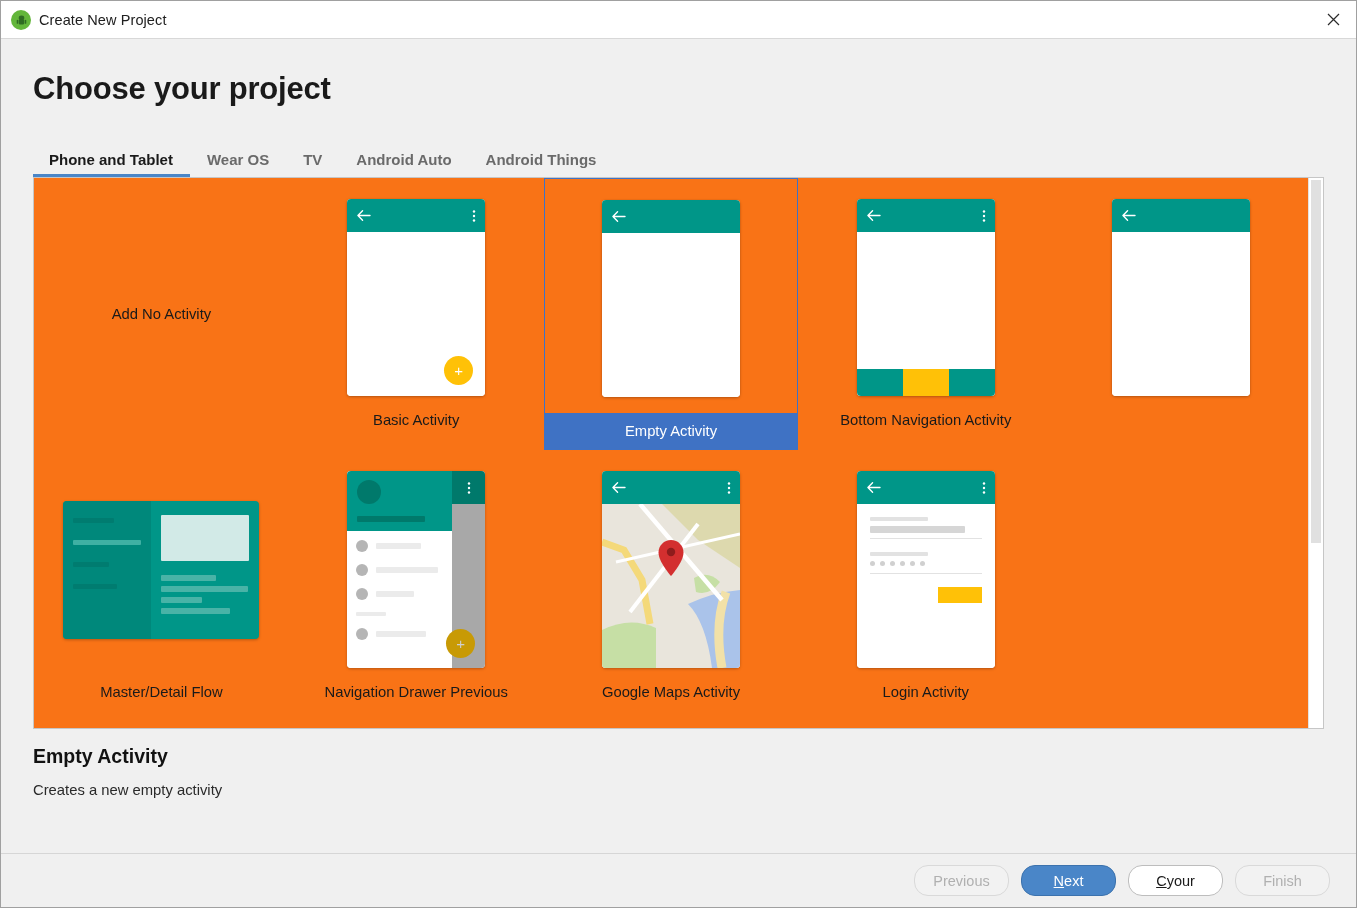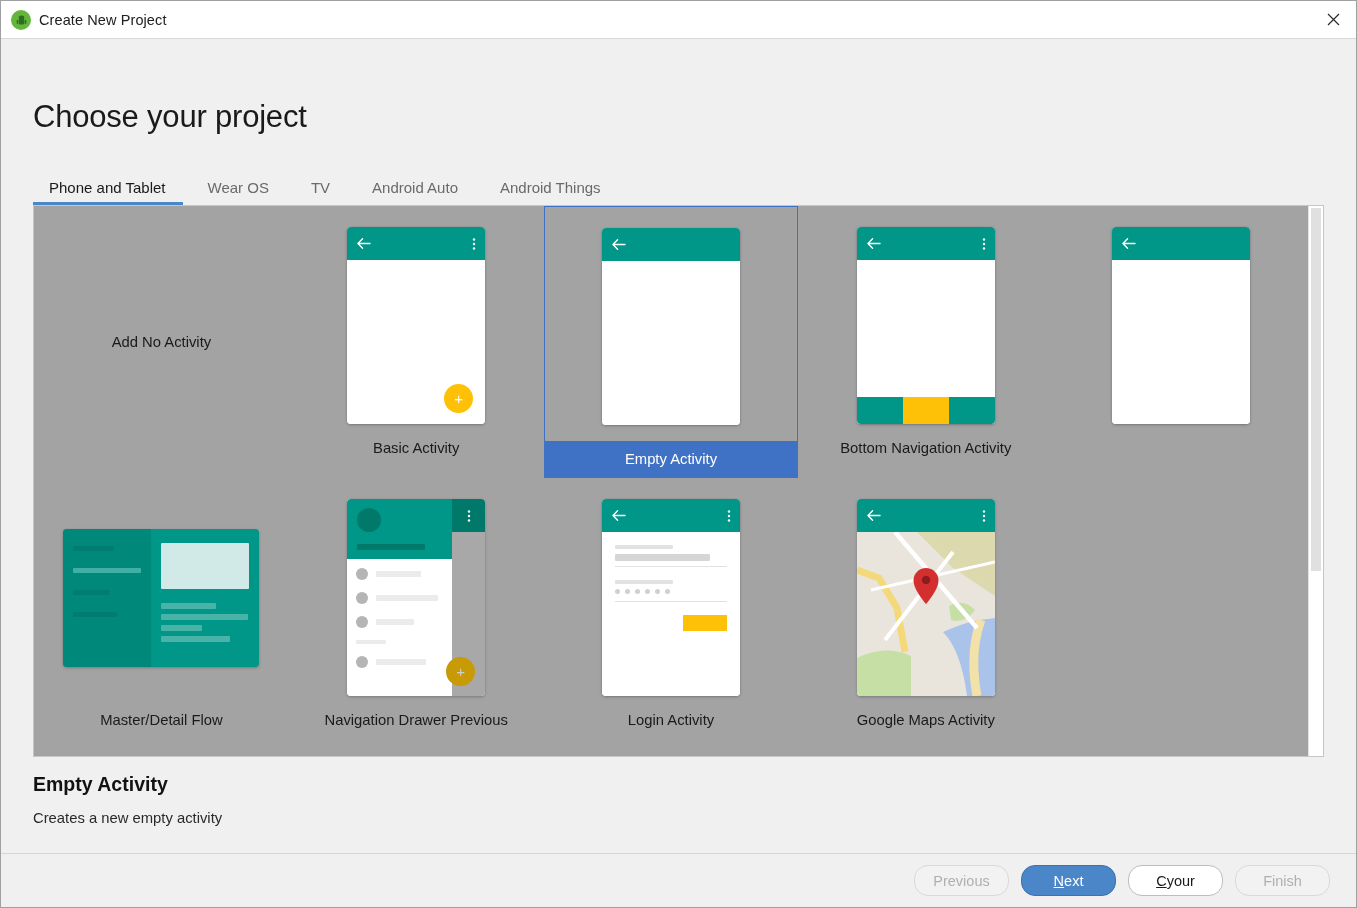--- a/index.html
+++ b/index.html
@@ -51,35 +51,35 @@
     right: 0; top: 0;
     width: 46px; height: 37px;
     display: flex; align-items: center; justify-content: center;
     cursor: pointer;
   }
   .titlebar-close svg { display:block; }
 
   
   .page-heading {
     font-size: 31px;
-    font-weight: normal;
+    font-weight: bold;
     color: #1a1a1a;
     padding: 32px 0 0 32px;
     letter-spacing: -.2px;
-    margin-top: 28px;
   }
 
   
   .tabbar {
     margin: 34px 32px 0 32px;
     display: flex;
     align-items: flex-end;
-    gap: 8px;
+    gap: 0;
     height: 36px;
     flex: 0 0 auto;
+    font-weight: bold;
   }
   .tab {
     font-size: 15px;
     color: #6a6a6a;
     padding: 0 17px 9px 17px;
     cursor: pointer;
     position: relative;
     white-space: nowrap;
   }
   .tab:first-child { padding-left: 16px; }
@@ -89,21 +89,21 @@
     position: absolute;
     left: 0; right: 0; bottom: 0;
     height: 3px;
     background: #4a86c8;
   }
 
   
   .gallery-wrap {
     margin: 0 32px;
     border: 1px solid #c6c6c6;
-    background: #a3a3a3;
+    background: #f97316;
     height: 552px;
     display: flex;
     flex: 0 0 auto;
     position: relative;
     overflow: hidden;
     justify-content: flex-end;
   }
   .gallery {
     flex: 1 1 auto;
     display: grid;
@@ -567,20 +567,56 @@
                   <span class="plus">+</span>
                 </span>
             </div>
           </div>
         </div>
         <div class="caption">Navigation Drawer Previous</div>
       </div>
 
       <div class="cell">
         <div class="thumb-area">
+          <div class="map-phone">
+            <div class="appbar">
+              <svg class="arrow" width="15" height="13" viewBox="0 0 16 14">
+                <path d="M15 7H2 M7 2 L2 7 L7 12" stroke="#fff" stroke-width="1.5" fill="none" stroke-linecap="round" stroke-linejoin="round"></path>
+              </svg>
+              <svg class="dots" width="4" height="14" viewBox="0 0 4 14">
+                <circle cx="2" cy="2.5" r="1.2" fill="#fff"></circle>
+                  <circle cx="2" cy="7" r="1.2" fill="#fff"></circle>
+                  <circle cx="2" cy="11.5" r="1.2" fill="#fff"></circle>
+              </svg>
+            </div>
+            <div class="map-area">
+              <svg width="138" height="164" viewBox="0 0 138 164" style="display:block">
+                <rect width="138" height="164" fill="#e9e5dc"></rect>
+                <path d="M60 0 L138 0 L138 64 L96 36 Z" fill="#ddd9ae"></path>
+                <path d="M0 126 Q28 112 54 124 L54 164 L0 164 Z" fill="#c6dfa5"></path>
+                <path d="M92 74 Q106 66 118 78 Q108 92 94 88 Z" fill="#c6dfa5"></path>
+                <path d="M86 100 Q104 118 110 164 L138 164 L138 86 Q112 88 86 100 Z" fill="#aac3ea"></path>
+                <path d="M0 38 L22 46 L40 76 L48 120" stroke="#f4d97a" stroke-width="7" fill="none"></path>
+                <path d="M124 88 Q112 120 120 164" stroke="#f2e1a8" stroke-width="9" fill="none"></path>
+                <path d="M38 0 L120 96" stroke="#ffffff" stroke-width="4.5" fill="none"></path>
+                <path d="M96 20 L28 108" stroke="#ffffff" stroke-width="4" fill="none"></path>
+                <path d="M14 58 L138 30" stroke="#ffffff" stroke-width="3" fill="none"></path>
+                <g>
+                  <path d="M69 36 C62 36 56.5 41.5 56.5 48.5 C56.5 58 69 72 69 72 C69 72 81.5 58 81.5 48.5 C81.5 41.5 76 36 69 36 Z" fill="#d32f2f"></path>
+                  <circle cx="69" cy="48" r="4.2" fill="#8e1c1c"></circle>
+                </g>
+              </svg>
+            </div>
+          </div>
+        </div>
+        <div class="caption">Google Maps Activity</div>
+      </div>
+
+      <div class="cell">
+        <div class="thumb-area">
           <div class="phone">
             <div class="appbar">
               <svg class="arrow" width="15" height="13" viewBox="0 0 16 14">
                 <path d="M15 7H2 M7 2 L2 7 L7 12" stroke="#fff" stroke-width="1.5" fill="none" stroke-linecap="round" stroke-linejoin="round"></path>
               </svg>
               <svg class="dots" width="4" height="14" viewBox="0 0 4 14">
                 <circle cx="2" cy="2.5" r="1.2" fill="#fff"></circle>
                   <circle cx="2" cy="7" r="1.2" fill="#fff"></circle>
                   <circle cx="2" cy="11.5" r="1.2" fill="#fff"></circle>
               </svg>
@@ -601,56 +637,20 @@
                 </div>
                 <div class="login-underline"></div>
                 <div class="login-btn"></div>
               </div>
             </div>
           </div>
         </div>
         <div class="caption">Login Activity</div>
       </div>
 
-      <div class="cell">
-        <div class="thumb-area">
-          <div class="map-phone">
-            <div class="appbar">
-              <svg class="arrow" width="15" height="13" viewBox="0 0 16 14">
-                <path d="M15 7H2 M7 2 L2 7 L7 12" stroke="#fff" stroke-width="1.5" fill="none" stroke-linecap="round" stroke-linejoin="round"></path>
-              </svg>
-              <svg class="dots" width="4" height="14" viewBox="0 0 4 14">
-                <circle cx="2" cy="2.5" r="1.2" fill="#fff"></circle>
-                  <circle cx="2" cy="7" r="1.2" fill="#fff"></circle>
-                  <circle cx="2" cy="11.5" r="1.2" fill="#fff"></circle>
-              </svg>
-            </div>
-            <div class="map-area">
-              <svg width="138" height="164" viewBox="0 0 138 164" style="display:block">
-                <rect width="138" height="164" fill="#e9e5dc"></rect>
-                <path d="M60 0 L138 0 L138 64 L96 36 Z" fill="#ddd9ae"></path>
-                <path d="M0 126 Q28 112 54 124 L54 164 L0 164 Z" fill="#c6dfa5"></path>
-                <path d="M92 74 Q106 66 118 78 Q108 92 94 88 Z" fill="#c6dfa5"></path>
-                <path d="M86 100 Q104 118 110 164 L138 164 L138 86 Q112 88 86 100 Z" fill="#aac3ea"></path>
-                <path d="M0 38 L22 46 L40 76 L48 120" stroke="#f4d97a" stroke-width="7" fill="none"></path>
-                <path d="M124 88 Q112 120 120 164" stroke="#f2e1a8" stroke-width="9" fill="none"></path>
-                <path d="M38 0 L120 96" stroke="#ffffff" stroke-width="4.5" fill="none"></path>
-                <path d="M96 20 L28 108" stroke="#ffffff" stroke-width="4" fill="none"></path>
-                <path d="M14 58 L138 30" stroke="#ffffff" stroke-width="3" fill="none"></path>
-                <g>
-                  <path d="M69 36 C62 36 56.5 41.5 56.5 48.5 C56.5 58 69 72 69 72 C69 72 81.5 58 81.5 48.5 C81.5 41.5 76 36 69 36 Z" fill="#d32f2f"></path>
-                  <circle cx="69" cy="48" r="4.2" fill="#8e1c1c"></circle>
-                </g>
-              </svg>
-            </div>
-          </div>
-        </div>
-        <div class="caption">Google Maps Activity</div>
-      </div>
-
     </div>
 
     <div class="scrollbar">
       <div class="scroll-thumb" style="height: 363px;"></div>
     </div>
   </div>
 
   <div class="desc">
     <div class="desc-title">Empty Activity</div>
     <div class="desc-text">Creates a new empty activity</div>

